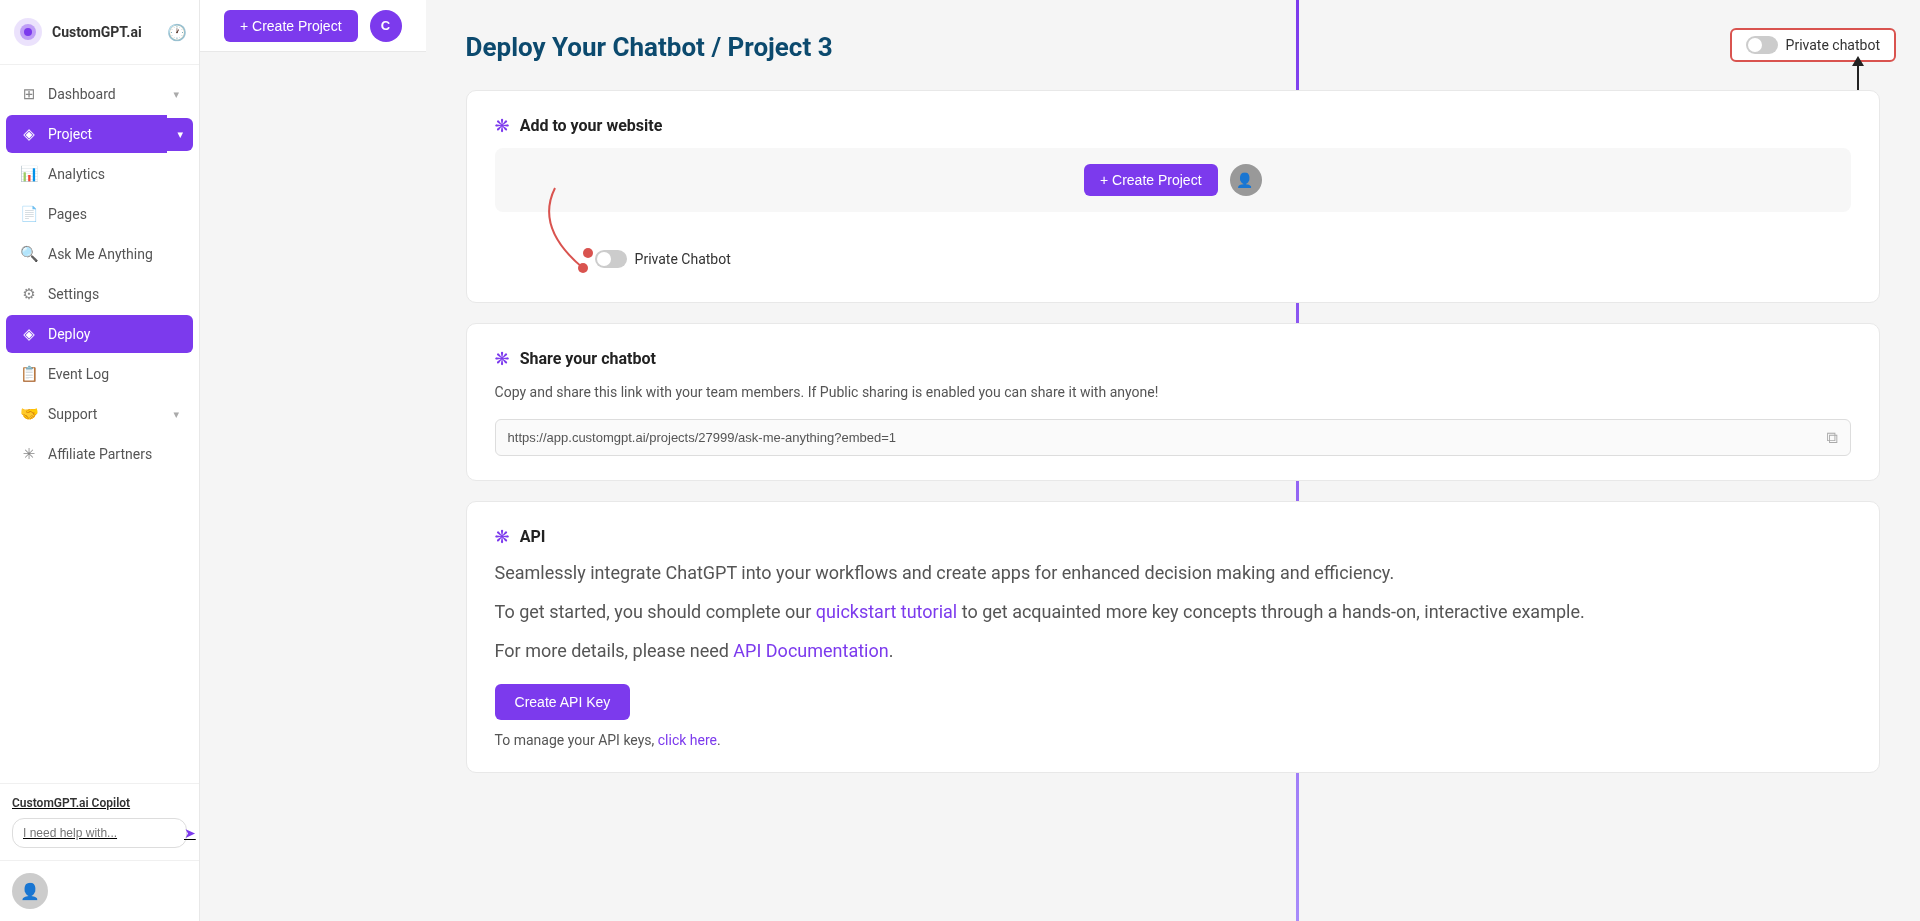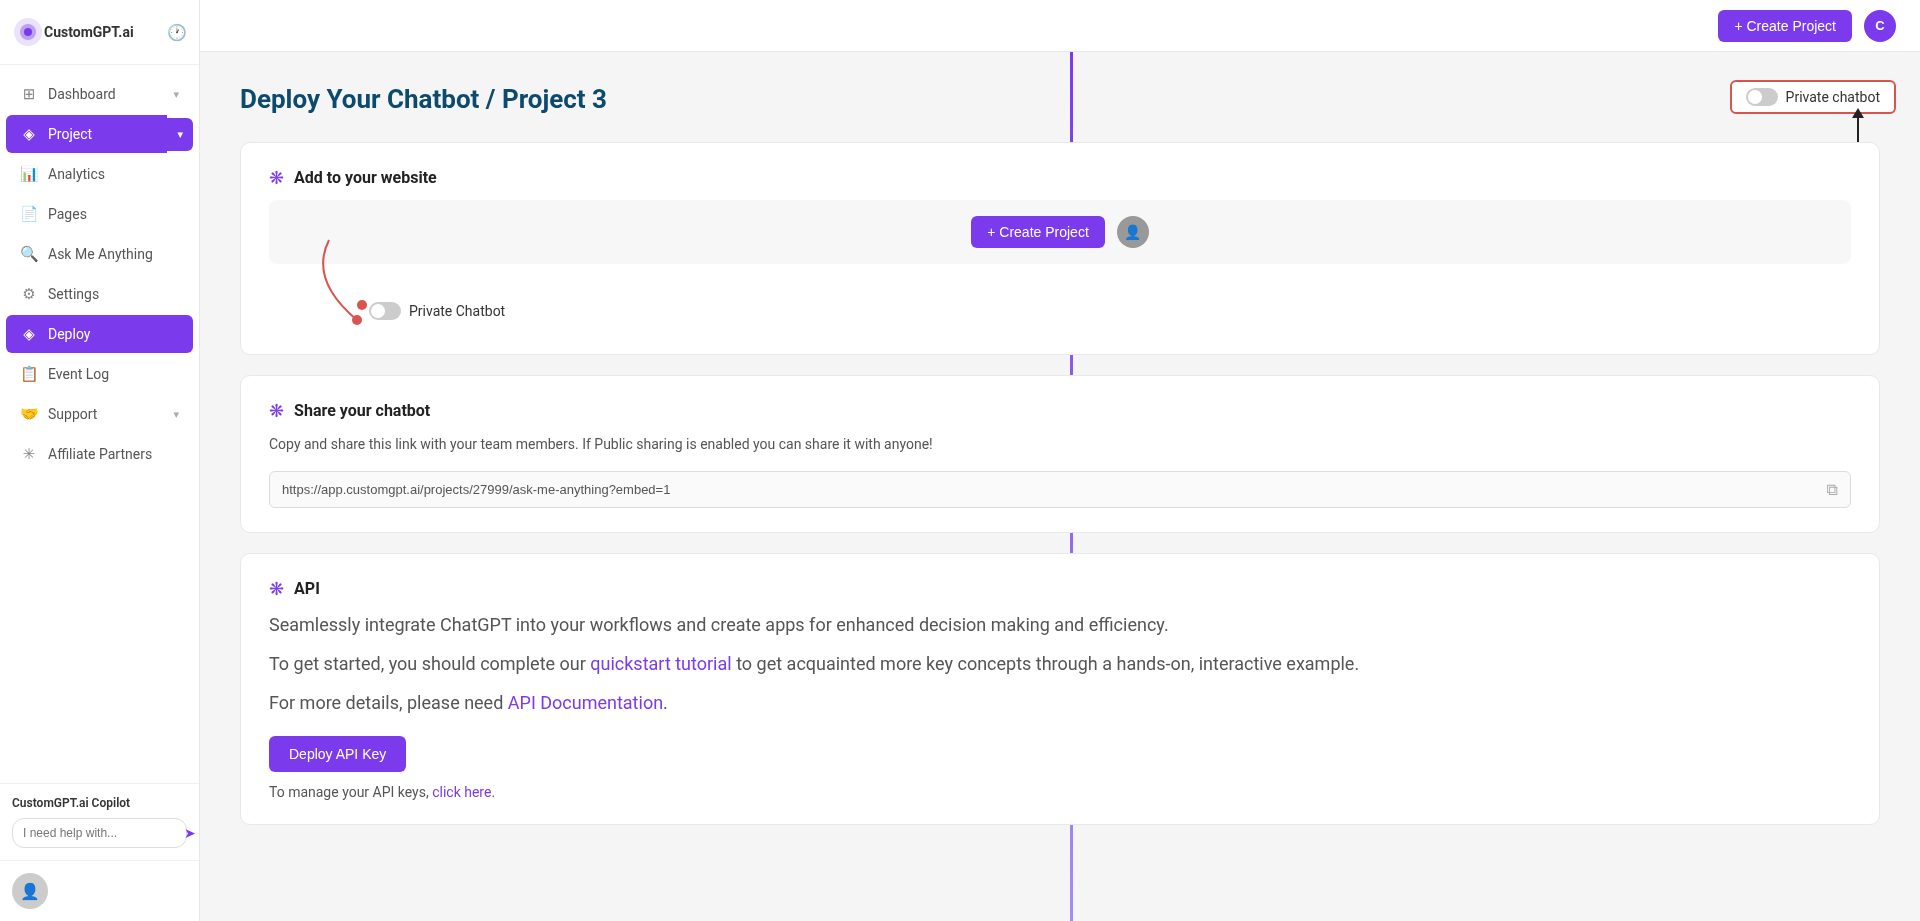--- a/index.html
+++ b/index.html
@@ -12,20 +12,21 @@
       background: #fff;
       border-right: 1px solid #e8e8e8;
       display: flex;
       flex-direction: column;
       height: 100vh;
       overflow-y: auto;
     }
     .sidebar-logo {
       display: flex;
       align-items: center;
+      gap: 8px;
       padding: 16px 12px;
       border-bottom: 1px solid #f0f0f0;
     }
     .logo-icon {
       width: 32px;
       height: 32px;
     }
     .logo-text {
       font-size: 14px;
       font-weight: 700;
@@ -84,20 +85,21 @@
       background: #7c3aed;
       color: #fff;
       cursor: pointer;
       border-radius: 0 6px 6px 0;
       font-size: 11px;
     }
 
     .copilot-section {
       padding: 12px;
       border-top: 1px solid #f0f0f0;
+      text-decoration: underline;
     }
     .copilot-title {
       font-size: 12px;
       font-weight: 600;
       color: #333;
       margin-bottom: 8px;
     }
     .copilot-input-wrap {
       display: flex;
       align-items: center;
@@ -130,21 +132,20 @@
       display: flex;
       align-items: center;
       justify-content: center;
       font-size: 16px;
     }
 
     
     .main-content {
       flex: 1;
       display: flex;
-      flex-direction: column;
       overflow: hidden;
     }
 
     
     .header {
       height: 52px;
       background: #fff;
       border-bottom: 1px solid #e8e8e8;
       display: flex;
       align-items: center;
@@ -530,19 +531,19 @@
         <span class="section-icon">❋</span>
         <span class="section-title">API</span>
       </div>
       <p class="api-desc">Seamlessly integrate ChatGPT into your workflows and create apps for enhanced decision making and efficiency.</p>
       <p class="api-desc">
         <span>To get started, you should complete our </span><a class="api-link" href="#">quickstart tutorial</a><span> to get acquainted more key concepts through a hands-on, interactive example.</span>
       </p>
       <p class="api-desc">
         <span>For more details, please need </span><a class="api-link" href="#">API Documentation</a><span>.</span>
       </p>
-      <button class="create-api-btn">Deploy API Key</button>
+      <button class="create-api-btn">Create API Key</button>
       <p class="api-manage-text">
         <span>To manage your API keys, </span><a class="api-link" href="#">click here</a><span>.</span>
       </p>
     </div>
   </div>
 </div>
 
 </body></html>

